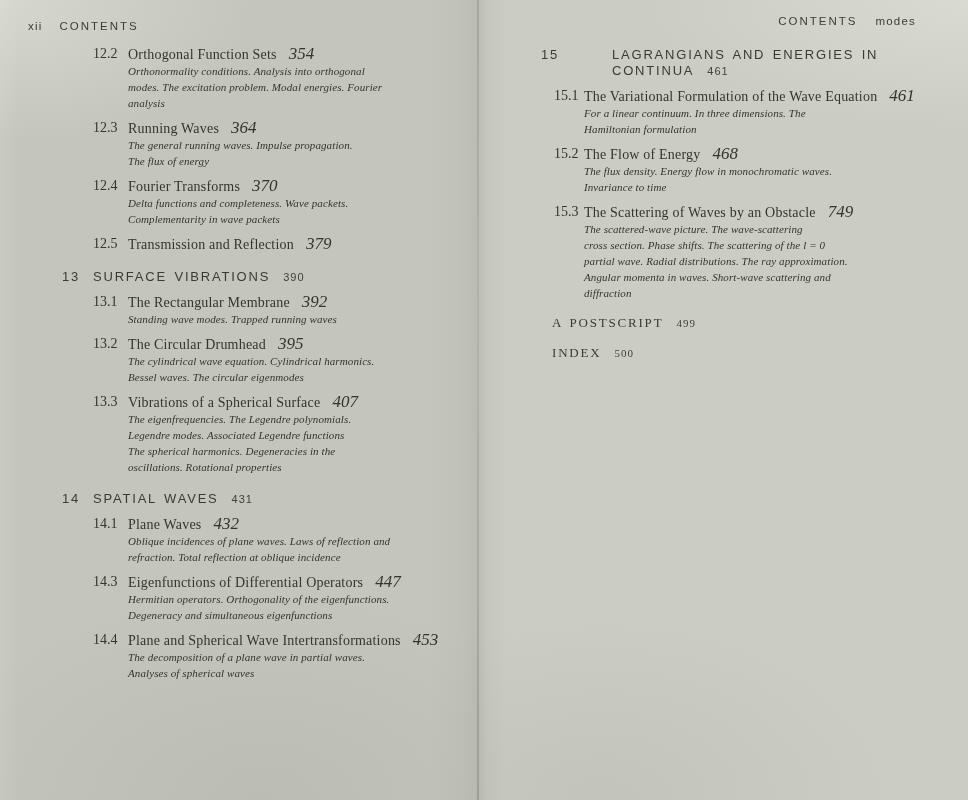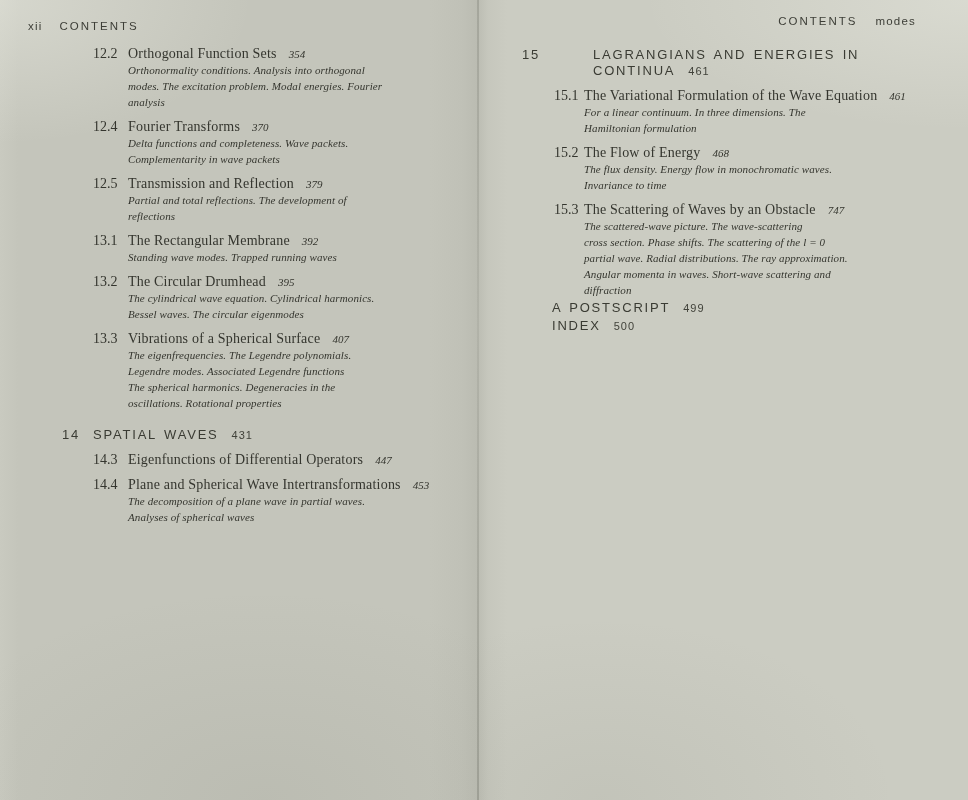--- a/index.html
+++ b/index.html
@@ -60,40 +60,40 @@
 
   
   .entry.chapter { margin-top: 16px; margin-bottom: 9px; }
   .chapter, .backmatter {
     font-family: "Liberation Sans", sans-serif;
     font-size: 13px;
     letter-spacing: 1.8px;
     word-spacing: 2px;
     color: #3a3b33;
   }
-  .entry.backmatter { margin-top: 2px; }
+  .entry.backmatter { margin-top: 14px; font-family: Liberation Serif, serif; }
   .toc-left .chapter { padding-left: 93px; }
   .toc-left .chapter .num { position: absolute; left: 62px; }
-  .toc-right .chapter { padding-left: 114px; }
+  .toc-right .chapter { padding-left: 114px; margin-left: 19px; }
   .toc-right .chapter .num { position: absolute; left: 43px; }
   .toc-right .backmatter { padding-left: 73px; }
   .ch-page {
     font-size: 11px;
     letter-spacing: 1px;
     margin-left: 13px;
     color: #41423a;
   }
 
   
   .toc-left .section { padding-left: 128px; }
   .toc-left .section .num { position: absolute; left: 93px; }
   .toc-right .section { padding-left: 105px; }
   .toc-right .section .num { position: absolute; left: 75px; }
   .section .title { letter-spacing: 0.2px; }
-  .sec-page { font-style: italic; margin-left: 12px; font-size: 11px; }
+  .sec-page { font-style: italic; margin-left: 12px; font-size: 17px; }
   .desc {
     font-style: italic;
     font-size: 11px;
     line-height: 16px;
     white-space: pre;
     letter-spacing: 0.1px;
     color: #34352e;
   }
 </style>
 </head>
@@ -101,50 +101,55 @@
 
 <div class="page page-left">
   <div class="running-head rh-left">
     <span class="rh-folio">xii</span>
     <span>CONTENTS</span>
   </div>
   <div class="toc toc-left" id="toc-left">
       <div class="entry section"><span class="num">12.2</span><span class="title">Orthogonal Function Sets</span><span class="sec-page">354</span><div class="desc">Orthonormality conditions. Analysis into orthogonal
 modes. The excitation problem. Modal energies. Fourier
 analysis</div></div>
+      <div class="entry section"><span class="num">12.3</span><span class="title">Running Waves</span><span class="sec-page">364</span><div class="desc">The general running waves. Impulse propagation.
+The flux of energy</div></div>
       <div class="entry section"><span class="num">12.4</span><span class="title">Fourier Transforms</span><span class="sec-page">370</span><div class="desc">Delta functions and completeness. Wave packets.
 Complementarity in wave packets</div></div>
-      <div class="entry section"><span class="num">12.5</span><span class="title">Transmission and Reflection</span><span class="sec-page">379</span><div class="desc">Partial and total reflections. The development of
-reflections</div></div>
+      <div class="entry section"><span class="num">12.5</span><span class="title">Transmission and Reflection</span><span class="sec-page">379</span></div>
+      <div class="entry chapter"><span class="num">13</span><span class="title">SURFACE VIBRATIONS</span><span class="ch-page">390</span></div>
       <div class="entry section"><span class="num">13.1</span><span class="title">The Rectangular Membrane</span><span class="sec-page">392</span><div class="desc">Standing wave modes. Trapped running waves</div></div>
       <div class="entry section"><span class="num">13.2</span><span class="title">The Circular Drumhead</span><span class="sec-page">395</span><div class="desc">The cylindrical wave equation. Cylindrical harmonics.
 Bessel waves. The circular eigenmodes</div></div>
       <div class="entry section"><span class="num">13.3</span><span class="title">Vibrations of a Spherical Surface</span><span class="sec-page">407</span><div class="desc">The eigenfrequencies. The Legendre polynomials.
 Legendre modes. Associated Legendre functions
 The spherical harmonics. Degeneracies in the
 oscillations. Rotational properties</div></div>
       <div class="entry chapter"><span class="num">14</span><span class="title">SPATIAL WAVES</span><span class="ch-page">431</span></div>
-      <div class="entry section"><span class="num">14.3</span><span class="title">Eigenfunctions of Differential Operators</span><span class="sec-page">447</span></div>
+      <div class="entry section"><span class="num">14.1</span><span class="title">Plane Waves</span><span class="sec-page">432</span><div class="desc">Oblique incidences of plane waves. Laws of reflection and
+refraction. Total reflection at oblique incidence</div></div>
+      <div class="entry section"><span class="num">14.3</span><span class="title">Eigenfunctions of Differential Operators</span><span class="sec-page">447</span><div class="desc">Hermitian operators. Orthogonality of the eigenfunctions.
+Degeneracy and simultaneous eigenfunctions</div></div>
       <div class="entry section"><span class="num">14.4</span><span class="title">Plane and Spherical Wave Intertransformations</span><span class="sec-page">453</span><div class="desc">The decomposition of a plane wave in partial waves.
 Analyses of spherical waves</div></div>
     </div>
 </div>
 
 <div class="page page-right">
   <div class="running-head rh-right">
     <span>CONTENTS</span>
     <span class="rh-folio">modes</span>
   </div>
   <div class="toc toc-right" id="toc-right">
       <div class="entry chapter"><span class="num">15</span><span class="title">LAGRANGIANS AND ENERGIES IN CONTINUA</span><span class="ch-page">461</span></div>
       <div class="entry section"><span class="num">15.1</span><span class="title">The Variational Formulation of the Wave Equation</span><span class="sec-page">461</span><div class="desc">For a linear continuum. In three dimensions. The
 Hamiltonian formulation</div></div>
       <div class="entry section"><span class="num">15.2</span><span class="title">The Flow of Energy</span><span class="sec-page">468</span><div class="desc">The flux density. Energy flow in monochromatic waves.
 Invariance to time</div></div>
-      <div class="entry section"><span class="num">15.3</span><span class="title">The Scattering of Waves by an Obstacle</span><span class="sec-page">747</span><div class="desc">The scattered-wave picture. The wave-scattering
+      <div class="entry section"><span class="num">15.3</span><span class="title">The Scattering of Waves by an Obstacle</span><span class="sec-page">749</span><div class="desc">The scattered-wave picture. The wave-scattering
 cross section. Phase shifts. The scattering of the l = 0
 partial wave. Radial distributions. The ray approximation.
 Angular momenta in waves. Short-wave scattering and
 diffraction</div></div>
       <div class="entry backmatter"><span class="title">A POSTSCRIPT</span><span class="ch-page">499</span></div>
       <div class="entry backmatter"><span class="title">INDEX</span><span class="ch-page">500</span></div>
     </div>
 </div>
 
 <div class="spine-line"></div>

